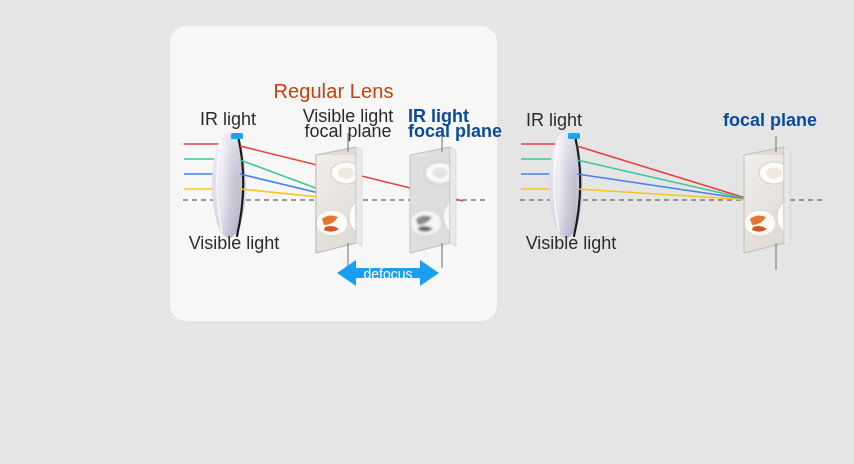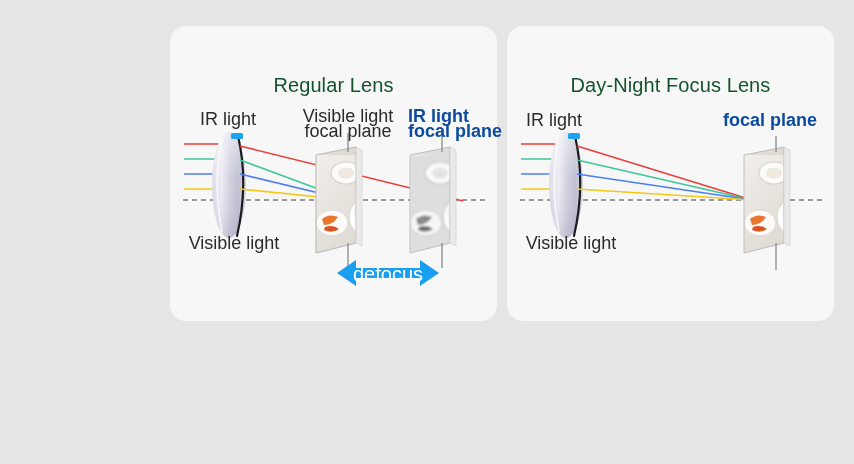--- a/index.html
+++ b/index.html
@@ -25,26 +25,26 @@
     top: 26px;
     height: 295px;
     background: #f7f7f7;
     border-radius: 16px;
   }
   #panel-left  { left: 170px; width: 327px; }
   #panel-right { left: 507px; width: 327px; }
 
   .panel-title {
     position: absolute;
-    top: 48px;
+    top: 54px;
     left: 0;
     width: 100%;
     text-align: center;
     font-size: 20px;
-    color: #14532d;
+    color: #c2410c;
     letter-spacing: 0.1px;
     white-space: nowrap;
   }
 
   .label {
     position: absolute;
     font-size: 18px;
     color: #2b2b2b;
     white-space: nowrap;
     line-height: 15px;
@@ -62,38 +62,35 @@
     height: 464px;
     pointer-events: none;
     overflow: visible;
   }
 
   .defocus-label {
     position: absolute;
     left: 388px;
     top: 266px;
     transform: translateX(-50%);
-    font-size: 20px;
+    font-size: 14px;
     color: #ffffff;
     white-space: nowrap;
     line-height: 16px;
   }
 </style>
 </head>
 <body>
 
 <div id="stage">
 
   <div class="panel" id="panel-left">
     <div class="panel-title">Regular Lens</div>
   </div>
 
-  <div class="panel" id="panel-right">
-    <div class="panel-title">Day-Night Focus Lens</div>
-  </div>
 
   <svg class="svg-layer" viewBox="0 0 854 464" xmlns="http://www.w3.org/2000/svg">
     <defs>
 
       <linearGradient id="lensGrad" x1="0" y1="0" x2="1" y2="0">
         <stop offset="0%" stop-color="#d8d8e4"></stop>
         <stop offset="28%" stop-color="#eceaf2"></stop>
         <stop offset="55%" stop-color="#c9c9da"></stop>
         <stop offset="78%" stop-color="#b9b9cd"></stop>
         <stop offset="100%" stop-color="#d3d3e0"></stop>

